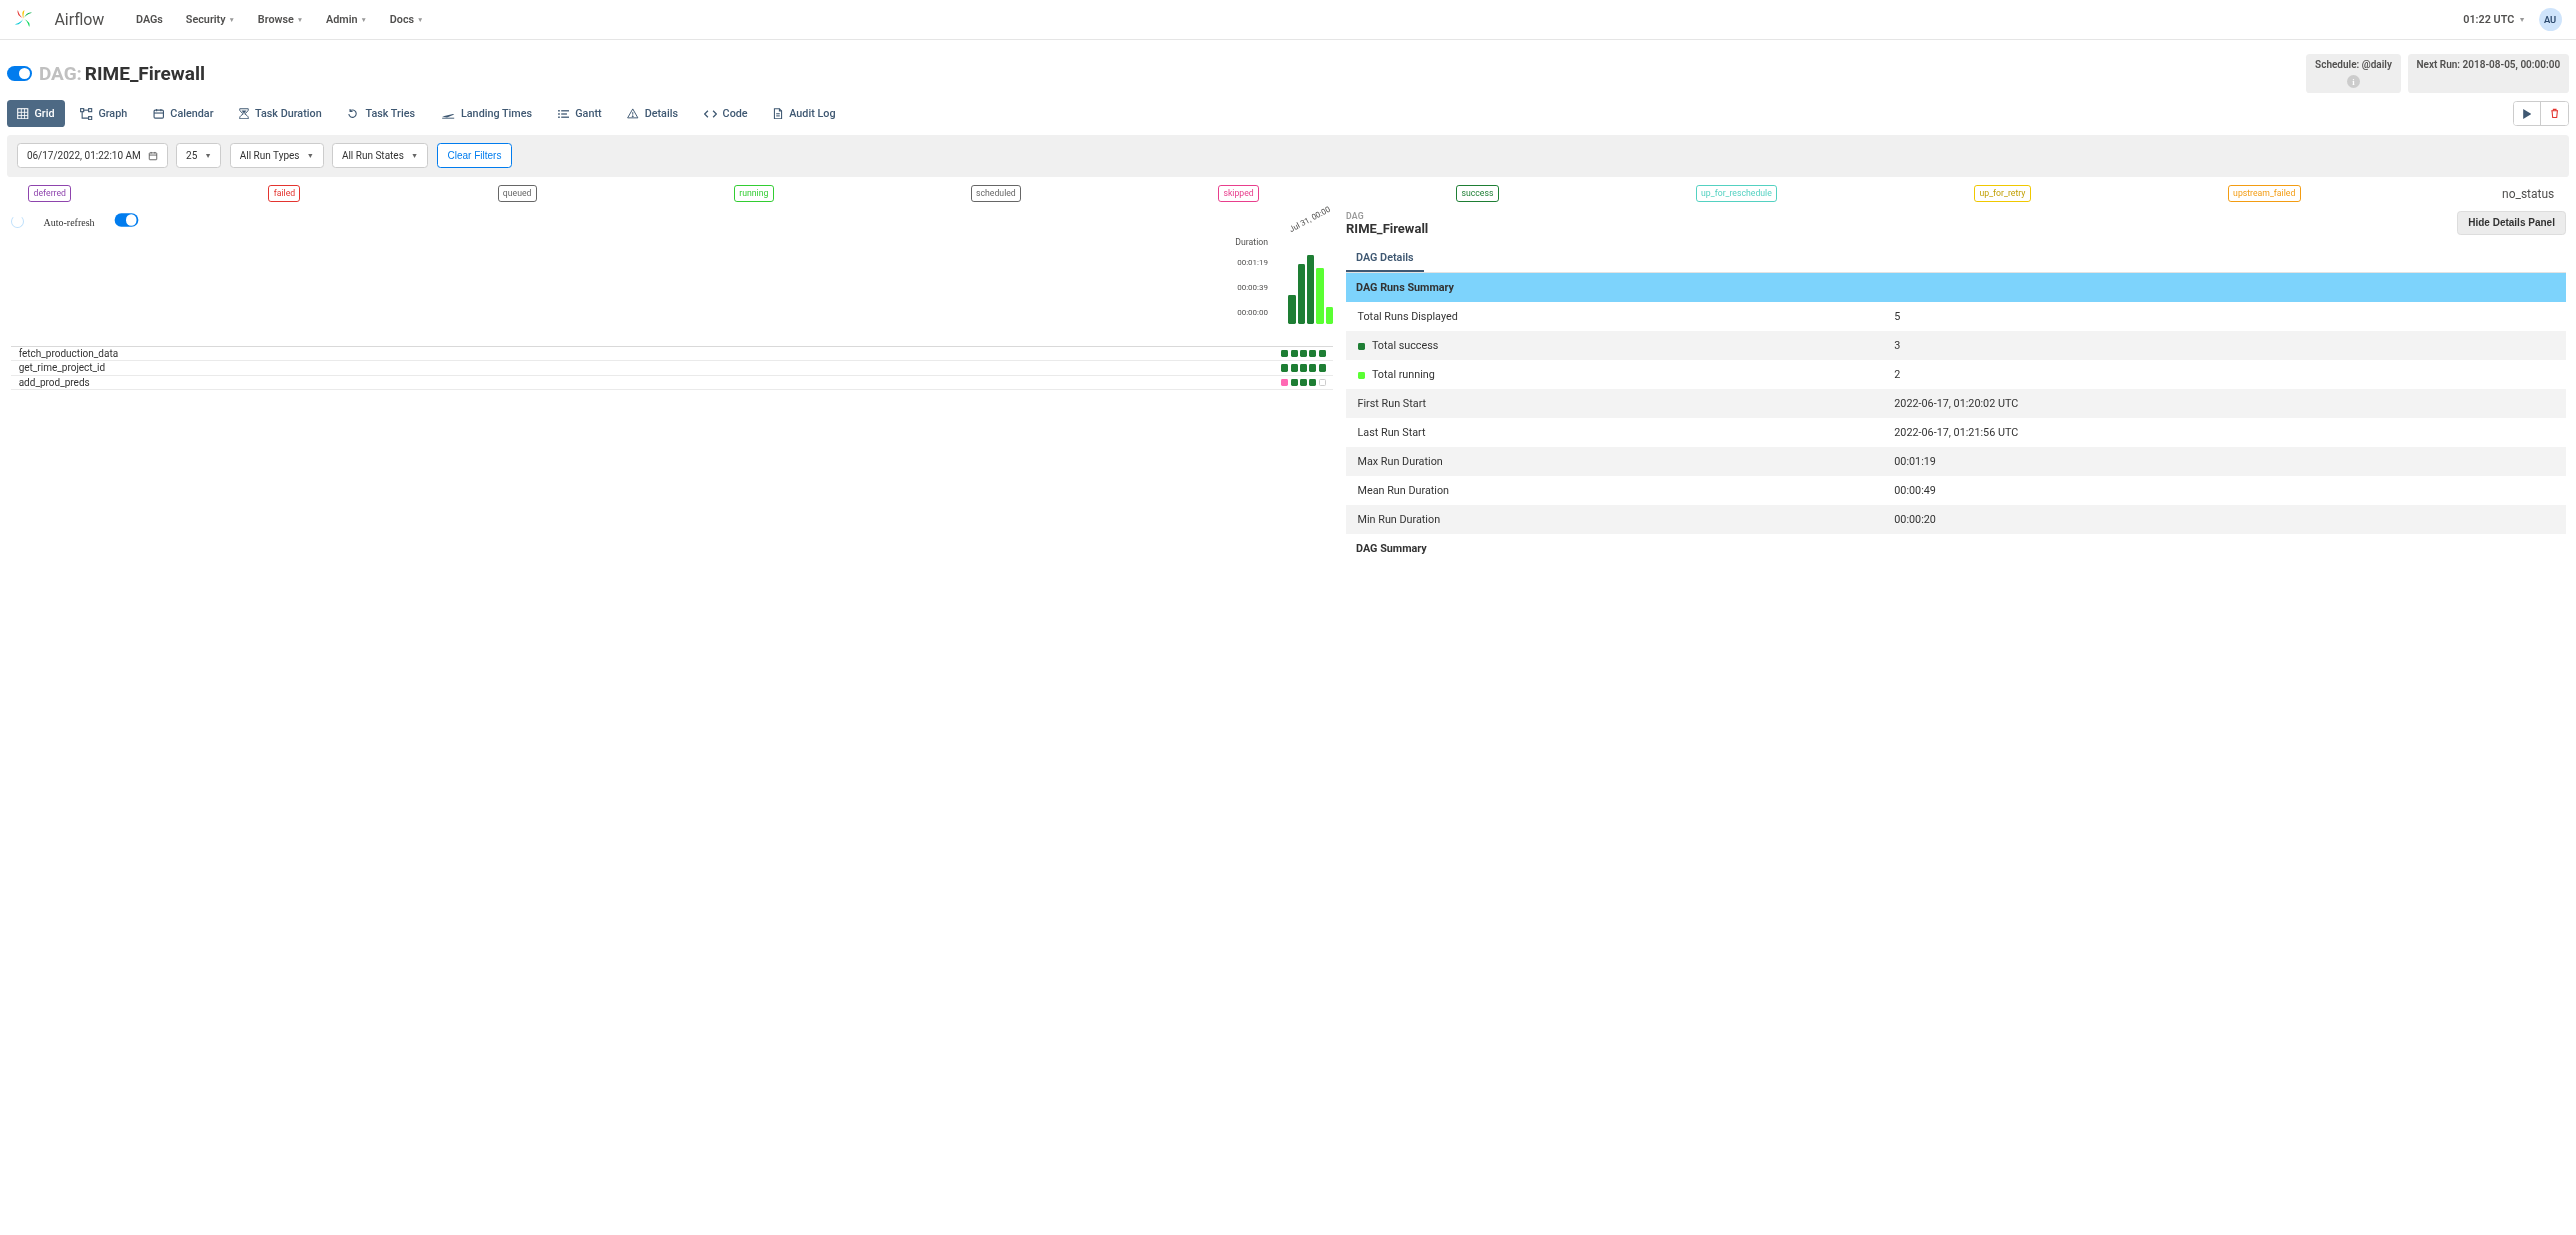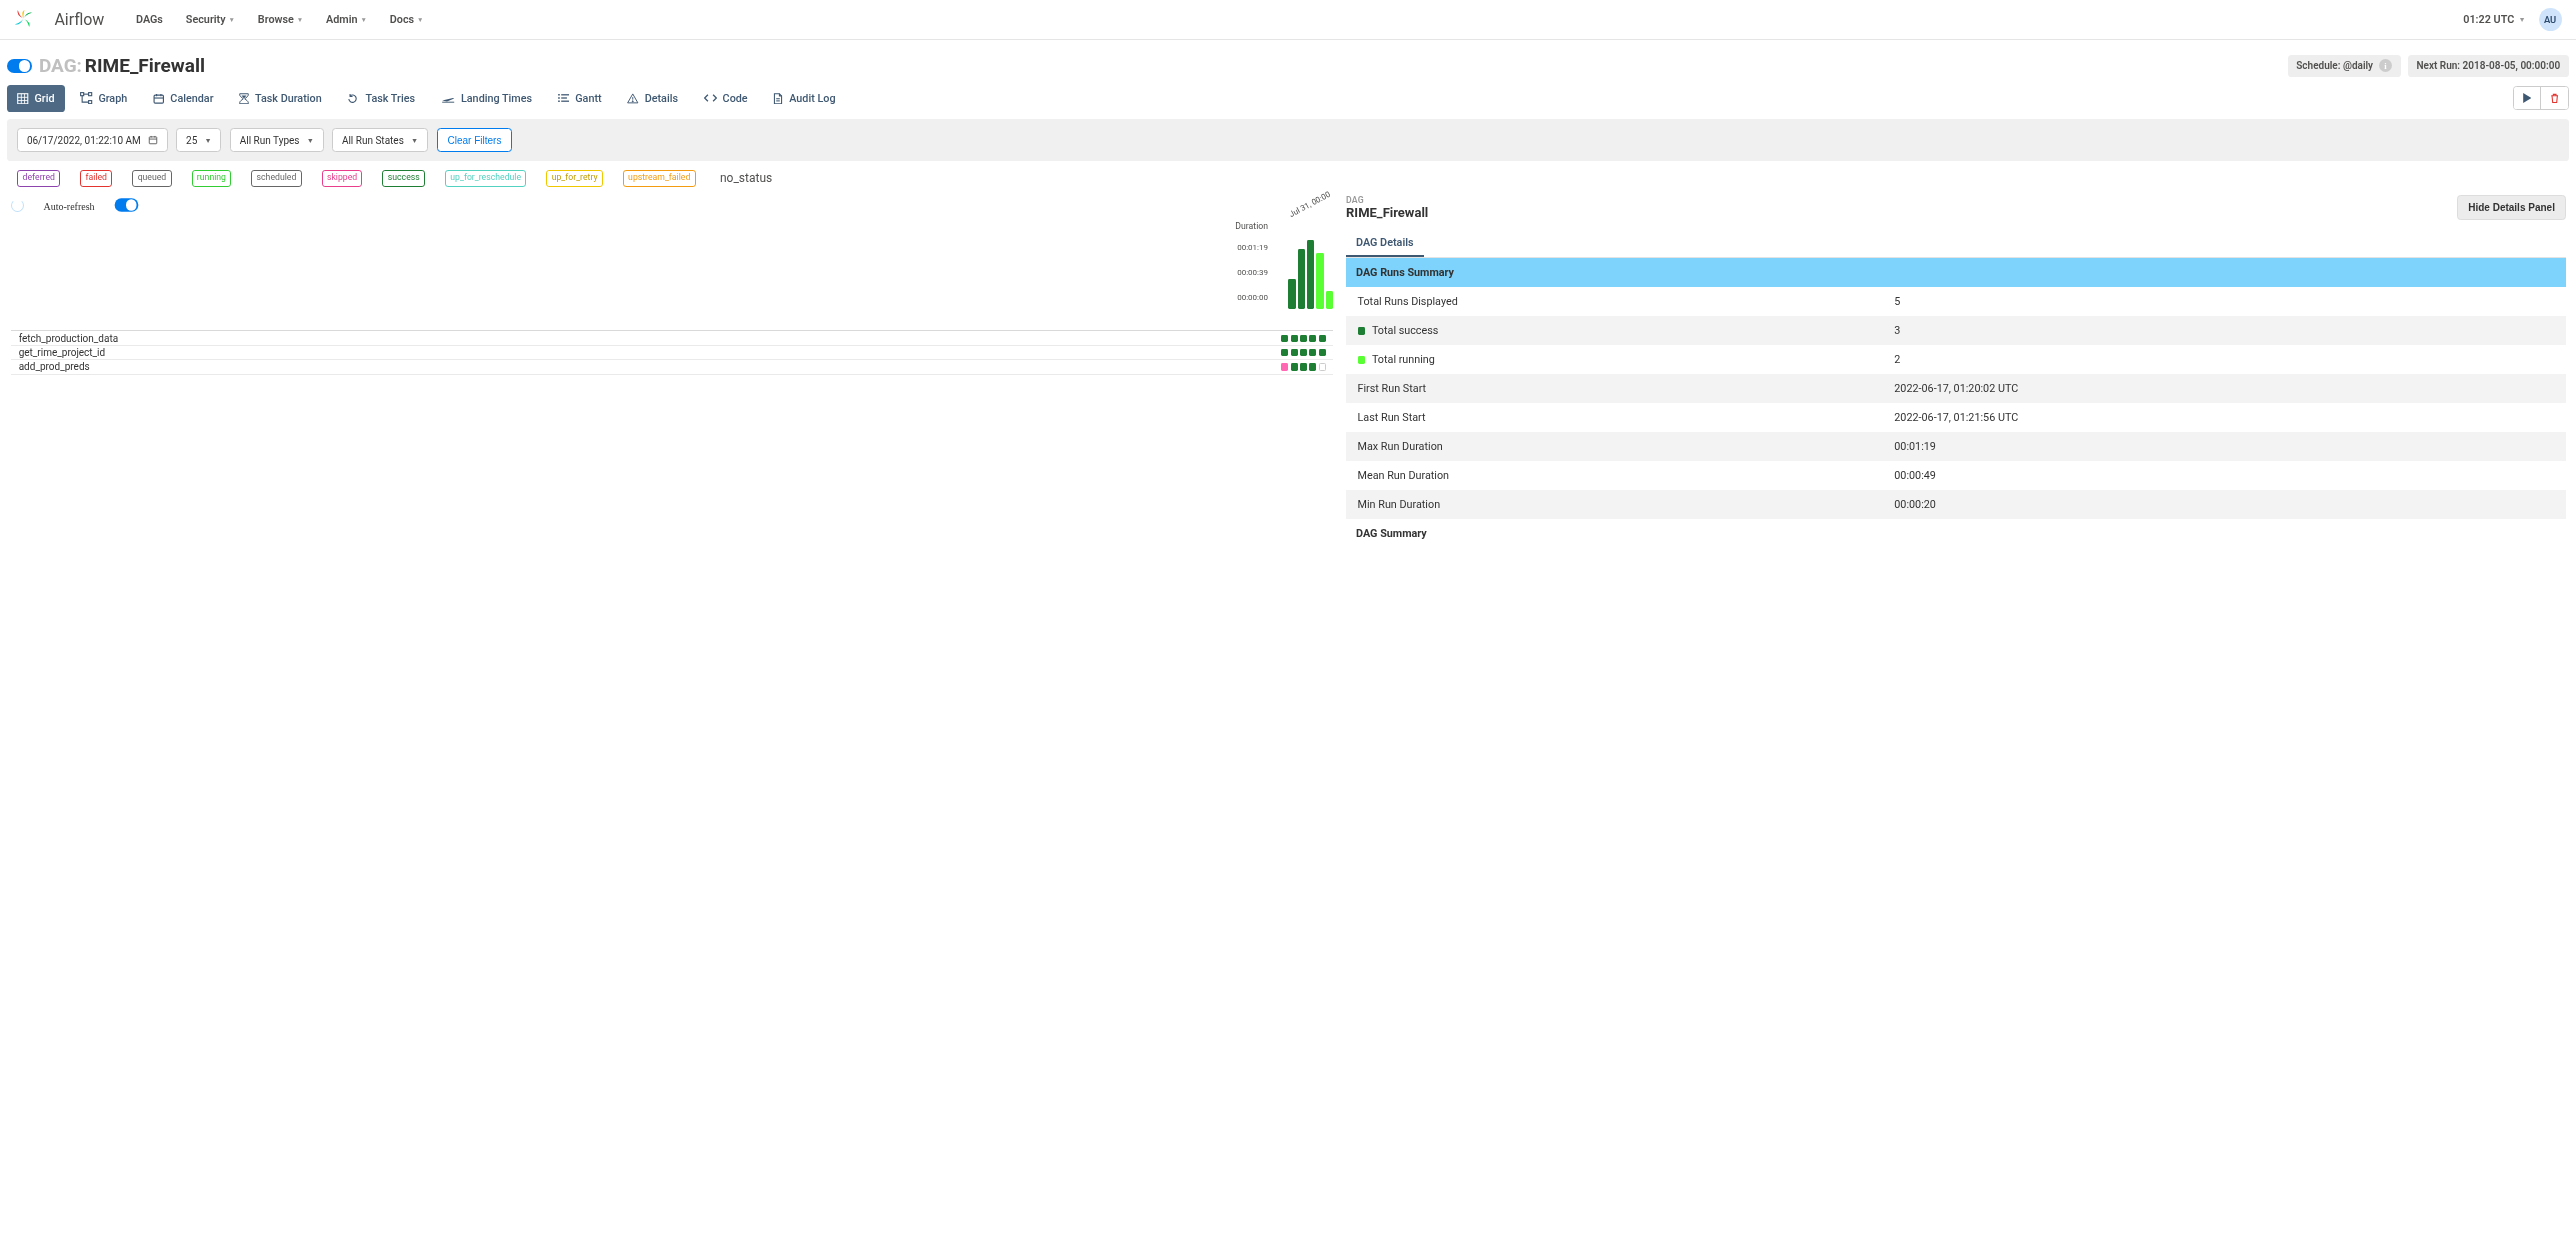--- a/index.html
+++ b/index.html
@@ -41,41 +41,41 @@
   .clock .caret{font-size:7.2px;color:var(--gray-400);}
   .avatar{width:23px;height:23px;border-radius:50%;background:#cfe4fb;display:flex;align-items:center;justify-content:center;color:#2c4a6e;font-weight:600;font-size:9.4px;}
 
   
   .header{display:flex;align-items:center;padding:14.4px 7.2px 7.2px 7.2px;}
   .switch{position:relative;width:24.5px;height:14.4px;background:var(--blue-600);border-radius:721px;margin-right:7.2px;cursor:pointer;flex:0 0 auto;}
   .switch .knob{position:absolute;top:1.4px;right:1.4px;width:11.5px;height:11.5px;background:#fff;border-radius:50%;}
   .dag-label{color:#c0c0c0;font-weight:700;font-size:19px;}
   .dag-name{color:#333;font-weight:700;font-size:19px;margin-left:2.9px;}
   .header-right{margin-left:auto;display:flex;gap:7.2px;}
-  .pill{background:#eee;border-radius:3.6px;padding:4.3px 8.7px;color:var(--gray-600);font-weight:600;font-size:10px;display:flex;align-items:center;gap:5.8px;}
+  .pill{background:#eee;border-radius:3.6px;padding:4.3px 8.7px;color:var(--gray-600);font-weight:600;font-size:10px;display:flex;align-items:center;gap:5.8px;flex-direction:column;}
   .info-circle{width:13px;height:13px;border-radius:50%;background:var(--gray-300);display:flex;align-items:center;justify-content:center;color:#fff;font-weight:700;font-size:8.7px;font-family:Georgia,serif;}
 
   
   .tabs{display:flex;align-items:center;gap:5.8px;padding:0 7.2px;}
   .tab{display:flex;align-items:center;gap:5.8px;padding:7.2px 10px;color:var(--blue-800);font-weight:500;font-size:10.8px;cursor:pointer;border-radius:3.6px;}
   .tab.active{background:#4d6984;color:#fff;}
   .tab svg{flex:0 0 auto;}
   .tabs-right{margin-left:auto;display:flex;}
   .btn-group{display:flex;border:0.7px solid var(--gray-300);border-radius:3.6px;overflow:hidden;}
   .btn-group button{border:none;background:#fff;padding:5.8px 8.7px;cursor:pointer;display:flex;align-items:center;}
   .btn-group button + button{border-left:0.7px solid var(--gray-300);}
 
   
   .filter-bar{background:#f0f0f0;border-radius:3.6px;margin:7.2px 7.2px 0 7.2px;padding:8.7px 10px;display:flex;gap:8.7px;align-items:center;}
   .fld{background:#fff;border:0.7px solid var(--gray-300);border-radius:3.6px;padding:5.8px 8.7px;display:flex;align-items:center;gap:7.2px;color:#333;font-size:10px;}
   .fld .caret{font-size:7.2px;color:var(--gray-500);}
   .btn-outline{border:0.7px solid var(--blue-600);color:var(--blue-600);background:#fff;border-radius:3.6px;padding:5.8px 10px;font-weight:500;font-size:10px;cursor:pointer;}
 
   
-  .legend{display:flex;justify-content:flex-start;gap:20px;padding:8.7px 17.3px 4.3px 17.3px;flex-wrap:wrap;}
+  .legend{display:flex;justify-content:space-between;gap:20px;padding:8.7px 17.3px 4.3px 17.3px;flex-wrap:wrap;margin-left:11px;}
   .legend-badge{border:0.7px solid; border-radius:2.9px;padding:1.4px 4.3px;font-size:8.7px;line-height:1.2;}
   .legend-plain{font-size:12px;color:var(--gray-600);padding:1.4px 4.3px;}
 
   
   .main{display:flex;gap:0;padding:0 7.2px;}
   .left{flex:1.04;padding:7.2px 4.3px;}
   .right{flex:0.96;padding:4.3px 2.9px 14.4px 8.7px;}
 
   
   .autorefresh{display:flex;align-items:flex-end;gap:19px;margin-bottom:8.7px;font-family:Liberation Serif, serif;}

